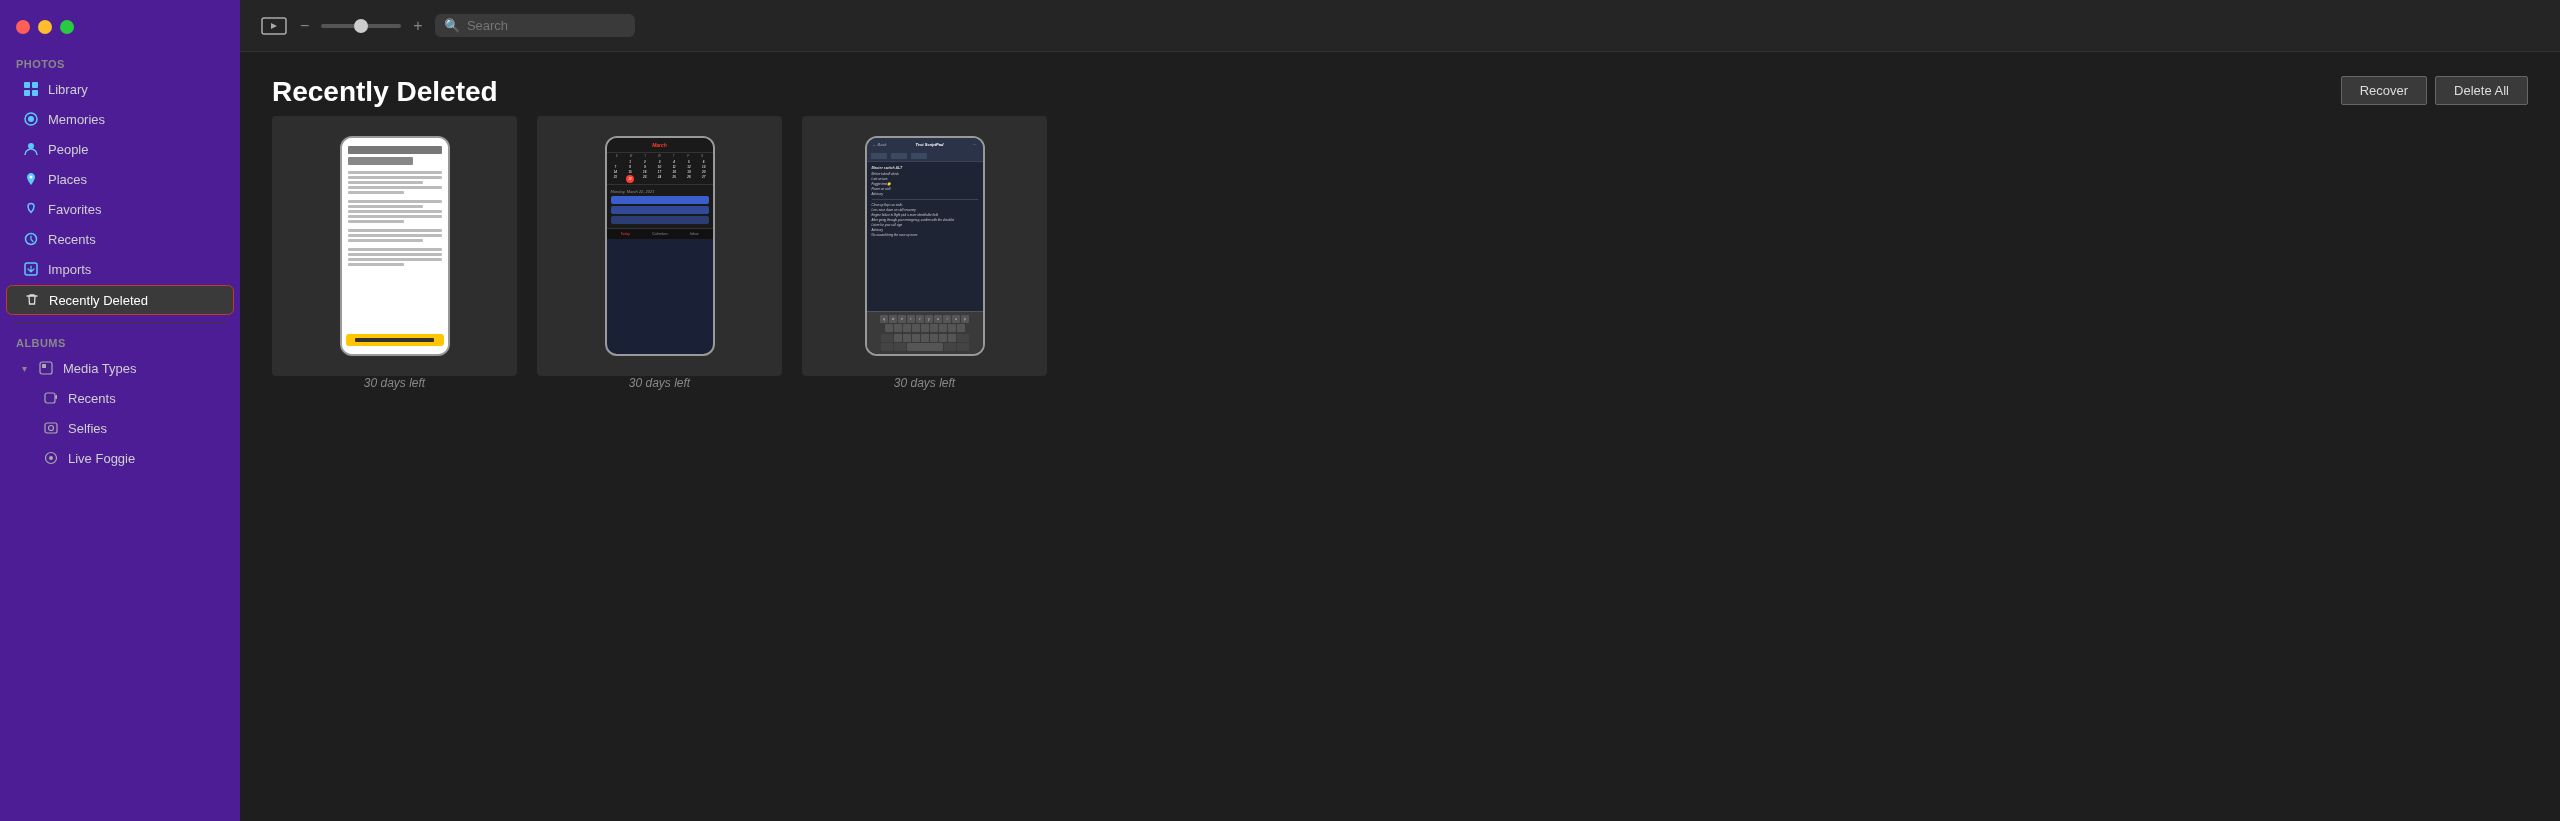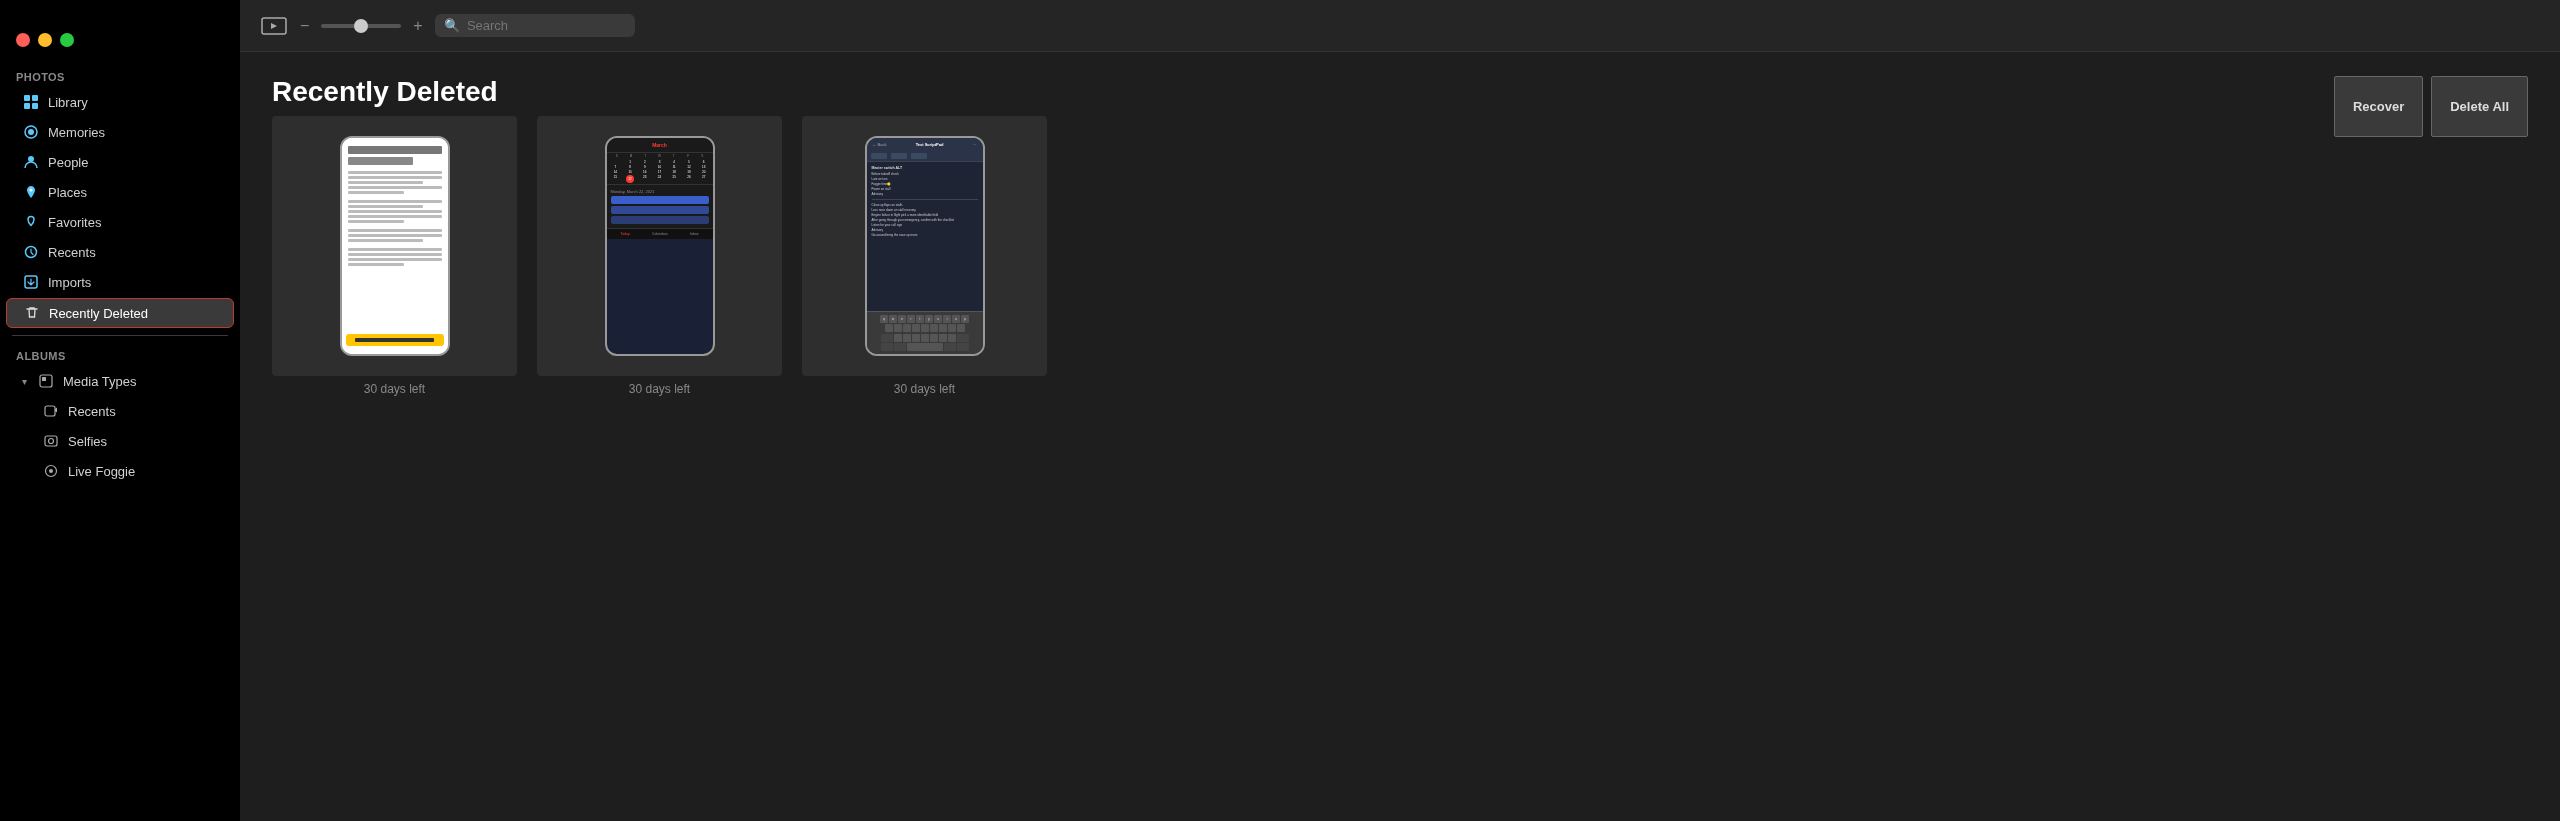--- a/index.html
+++ b/index.html
@@ -10,25 +10,25 @@
       font-family: -apple-system, BlinkMacSystemFont, "SF Pro Text", "Helvetica Neue", sans-serif;
       color: #e0e0e0;
       display: flex;
       overflow: hidden;
     }
 
     
     .sidebar {
       width: 240px;
       min-width: 240px;
-      background: #000000;
+      background: #4c1d95;
       height: 100%;
       display: flex;
       flex-direction: column;
-      padding-top: 25px;
+      padding-top: 12px;
     }
 
     .titlebar-dots {
       display: flex;
       gap: 8px;
       padding: 8px 16px 16px 16px;
     }
     .dot {
       width: 14px;
       height: 14px;
@@ -208,24 +208,24 @@
 
     .page-subtitle {
       font-size: 12px;
       color: #888;
       margin-bottom: 24px;
       max-width: 900px;
       line-height: 1.4;
     }
 
     .btn {
-      padding: 22px 18px;
+      padding: 6px 18px;
       border-radius: 2px;
       font-size: 13px;
-      font-weight: 700;
+      font-weight: 400;
       cursor: pointer;
       border: 1px solid #555;
       background: #3a3a3a;
       color: #ddd;
     }
     .btn-primary {
       background: #3a3a3a;
       border: 1px solid #666;
       color: #ddd;
     }
@@ -239,21 +239,21 @@
     .photo-grid {
       display: flex;
       gap: 20px;
       flex-wrap: wrap;
     }
 
     .photo-item {
       display: flex;
       flex-direction: column;
       align-items: center;
-      gap: 6px;
+      font-style: italic;
     }
 
     .photo-thumb {
       width: 245px;
       height: 260px;
       background: #2e2e2e;
       border-radius: 4px;
       overflow: hidden;
       position: relative;
     }

